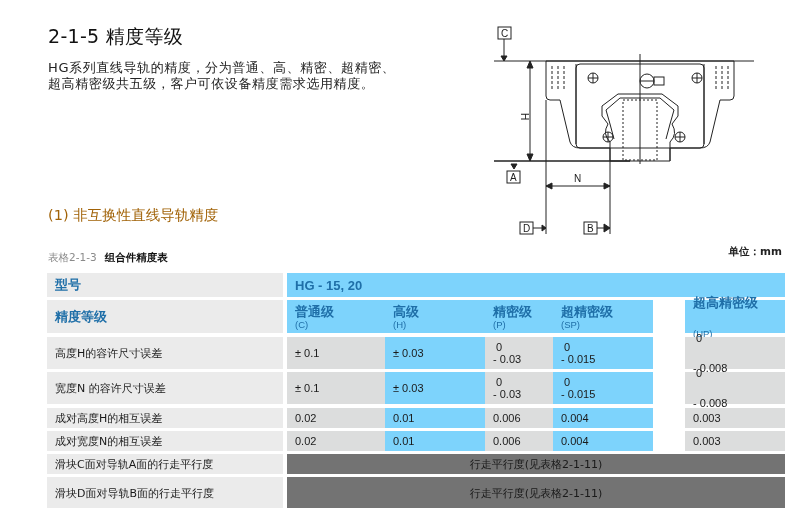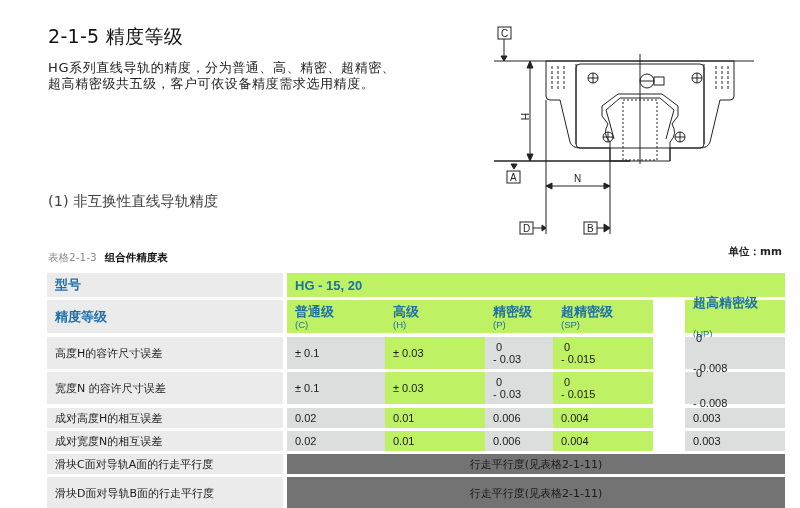--- a/index.html
+++ b/index.html
@@ -2,39 +2,39 @@
 <html><head>
 <meta charset="utf-8">
 <style>
   html, body { margin:0; padding:0; }
   body { width:800px; height:508px; background:#ffffff; position:relative; overflow:hidden;
          font-family:"DejaVu Sans","Liberation Sans",sans-serif; color:#1a1a1a; }
   .title { position:absolute; left:48px; top:24px; font-size:19px; font-weight:normal; color:#111; letter-spacing:0.3px; }
   .intro { position:absolute; left:48px; top:60px; width:420px; font-size:13px; line-height:16px; color:#222; letter-spacing:0.6px; }
   .intro div { white-space:nowrap; }
   .diagram { position:absolute; left:490px; top:24px; width:270px; height:215px; }
-  .subsection { position:absolute; left:48px; top:192px; font-size:14.5px; color:#404040; }
+  .subsection { position:absolute; left:48px; top:206px; font-size:14.5px; color:#a16207; }
   .caption { position:absolute; left:48px; top:251px; font-size:10.5px; }
   .caption .num { color:#8a8a8a; margin-right:8px; }
   .caption .name { color:#111; font-weight:bold; }
   .unit { position:absolute; right:18px; top:245px; font-size:10.5px; font-weight:bold; color:#222; }
   .tbl { position:absolute; left:47px; top:273px; width:738px; }
   .row { position:absolute; left:0; width:738px; }
   .cell { position:absolute; top:0; bottom:0; box-sizing:border-box; padding-left:8px; font-size:11px;
           display:flex; flex-direction:column; justify-content:center; font-family:"Liberation Sans",sans-serif; }
   .lbl { left:0; width:236px; background:#ebebeb; font-family:"DejaVu Sans",sans-serif; font-size:11px; color:#1a1a1a; }
   .hdr .lbl { color:#1f6fa8; font-weight:bold; font-size:13px; }
   .hdr .cell { color:#1f6fa8; }
   .c0 { left:240px; width:98px; }
   .c1 { left:338px; width:100px; }
   .c2 { left:438px; width:100px; }
   .c3 { left:506px; width:100px; }
   .c4 { left:638px; width:100px;gap:18px; }
   .dk { background:#dcdddd; }
-  .lt { background:#bef264; }
+  .lt { background:#7dd3fc; }
   .span { left:240px; width:498px; background:#737373; align-items:center; padding-left:0; font-family:"DejaVu Sans",sans-serif; font-size:11px; }
   .gname { font-size:13px; font-weight:bold; font-family:"DejaVu Sans",sans-serif; line-height:15px; }
   .gcode { font-size:9.5px; line-height:11px; }
   .model { font-size:13px; font-weight:bold; font-family:"Liberation Sans",sans-serif; color:#1f6fa8; }
   .zero { padding-left:3px; line-height:12px; }
   .neg { line-height:12px; }
 </style>
 </head>
 <body>
 

